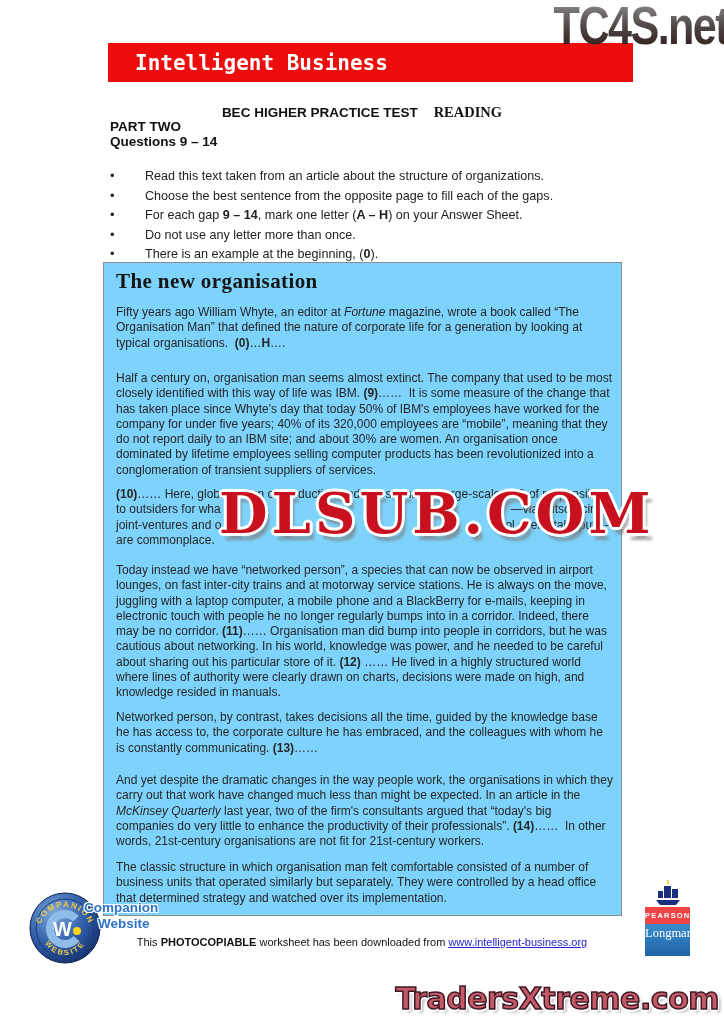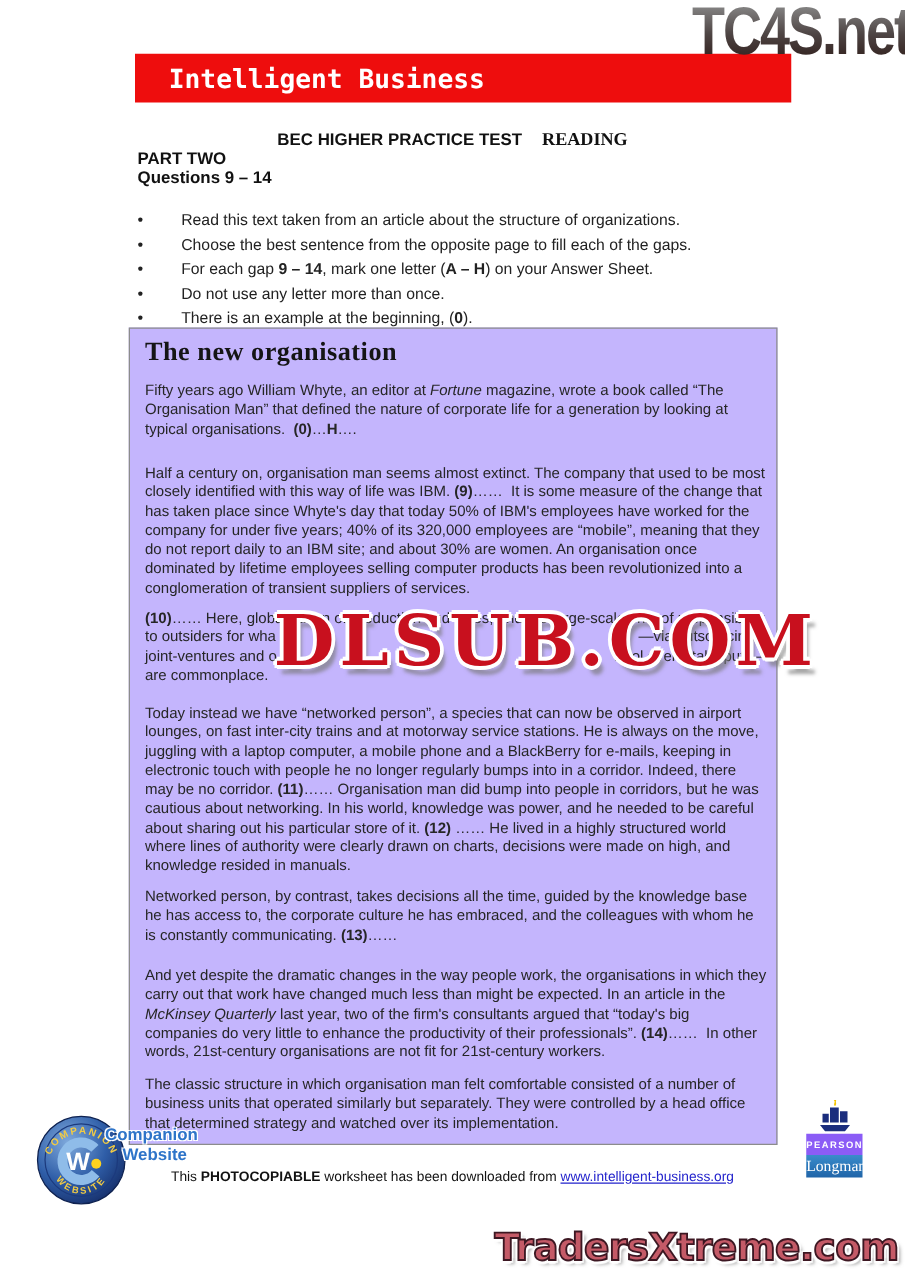--- a/index.html
+++ b/index.html
@@ -24,21 +24,21 @@
   .doc-title .t-serif{font-family:"Liberation Serif",serif;font-weight:bold;font-size:14.5px;margin-left:16px;color:#111;}
   .subhead{position:absolute;left:110px;top:119px;font-weight:bold;font-size:13.5px;line-height:15px;color:#111;}
 
   
   .instructions{position:absolute;left:110px;top:166px;width:520px;}
   .instr-row{height:19.6px;line-height:19.6px;font-size:12.6px;color:#222;white-space:nowrap;}
   .instr-row .bullet{display:inline-block;width:35px;font-size:13px;}
 
   
   .article-box{position:absolute;left:103px;top:262px;width:517px;height:652px;
-               border:1px solid #8c8c8c;background:#c4b5fd;z-index:1;}
+               border:1px solid #8c8c8c;background:#7dd3fc;z-index:1;}
   .article-title{position:absolute;left:12px;top:6px;font-family:"Liberation Serif",serif;
                  font-weight:bold;font-size:21px;color:#151515;letter-spacing:0.4px;}
   .para{position:absolute;left:12px;font-size:12px;color:#262626;}
   .para .ln{height:15.3px;line-height:15.3px;white-space:nowrap;}
   .para .gap{display:inline-block;height:1px;}
   .p1{top:42px}.p2{top:108px}.p3{top:224px}.p4{top:300px}.p5{top:447px}.p6{top:510px}.p7{top:597px}
 
   
   .wm-mid{position:absolute;left:219px;top:487px;z-index:40;
           font-family:"DejaVu Serif","Liberation Serif",serif;font-weight:bold;font-size:56px;line-height:52px;
@@ -54,23 +54,23 @@
                    text-shadow:-1px -1px 0 #fff,1px -1px 0 #fff,-1px 1px 0 #fff,1px 1px 0 #fff;}
   .companion-label .l2{padding-left:14px;}
 
   
   .footer{position:absolute;left:0;top:936px;width:724px;text-align:center;font-size:11px;color:#111;z-index:2;}
   .footer a{color:#2323cc;text-decoration:underline;}
 
   
   .pearson{position:absolute;left:645px;top:879px;width:45px;z-index:6;}
   .pearson .ship{display:block;margin:0 auto;width:28px;height:28px;}
-  .pearson .bar1{height:17px;background:#8b5cf6;color:#fff;text-align:center;
+  .pearson .bar1{height:17px;background:#ef4444;color:#fff;text-align:center;
                  font-size:7.5px;letter-spacing:1.2px;line-height:18px;font-weight:bold;}
-  .pearson .bar2{height:18px;background:linear-gradient(#3a8ccb,#1f64a8);color:#fff;text-align:left;
+  .pearson .bar2{height:32px;background:linear-gradient(#3a8ccb,#1f64a8);color:#fff;text-align:left;
                  font-family:"Liberation Serif",serif;font-size:12.5px;line-height:18px;}
 
   
   .wm-bot{position:absolute;right:5px;top:981px;z-index:30;
           font-family:"DejaVu Sans","Liberation Sans",sans-serif;font-weight:bold;font-size:30px;line-height:36px;
           letter-spacing:-0.5px;color:#c45a67;-webkit-text-stroke:1.5px #3c1722;
           text-shadow:-2px -2px 1px #fff,2px -2px 1px #fff,-2px 2px 1px #fff,2px 2px 1px #fff,
                       0 3px 1px #fff,3px 3px 3px rgba(140,140,140,.8);}
 </style>
 </head>

